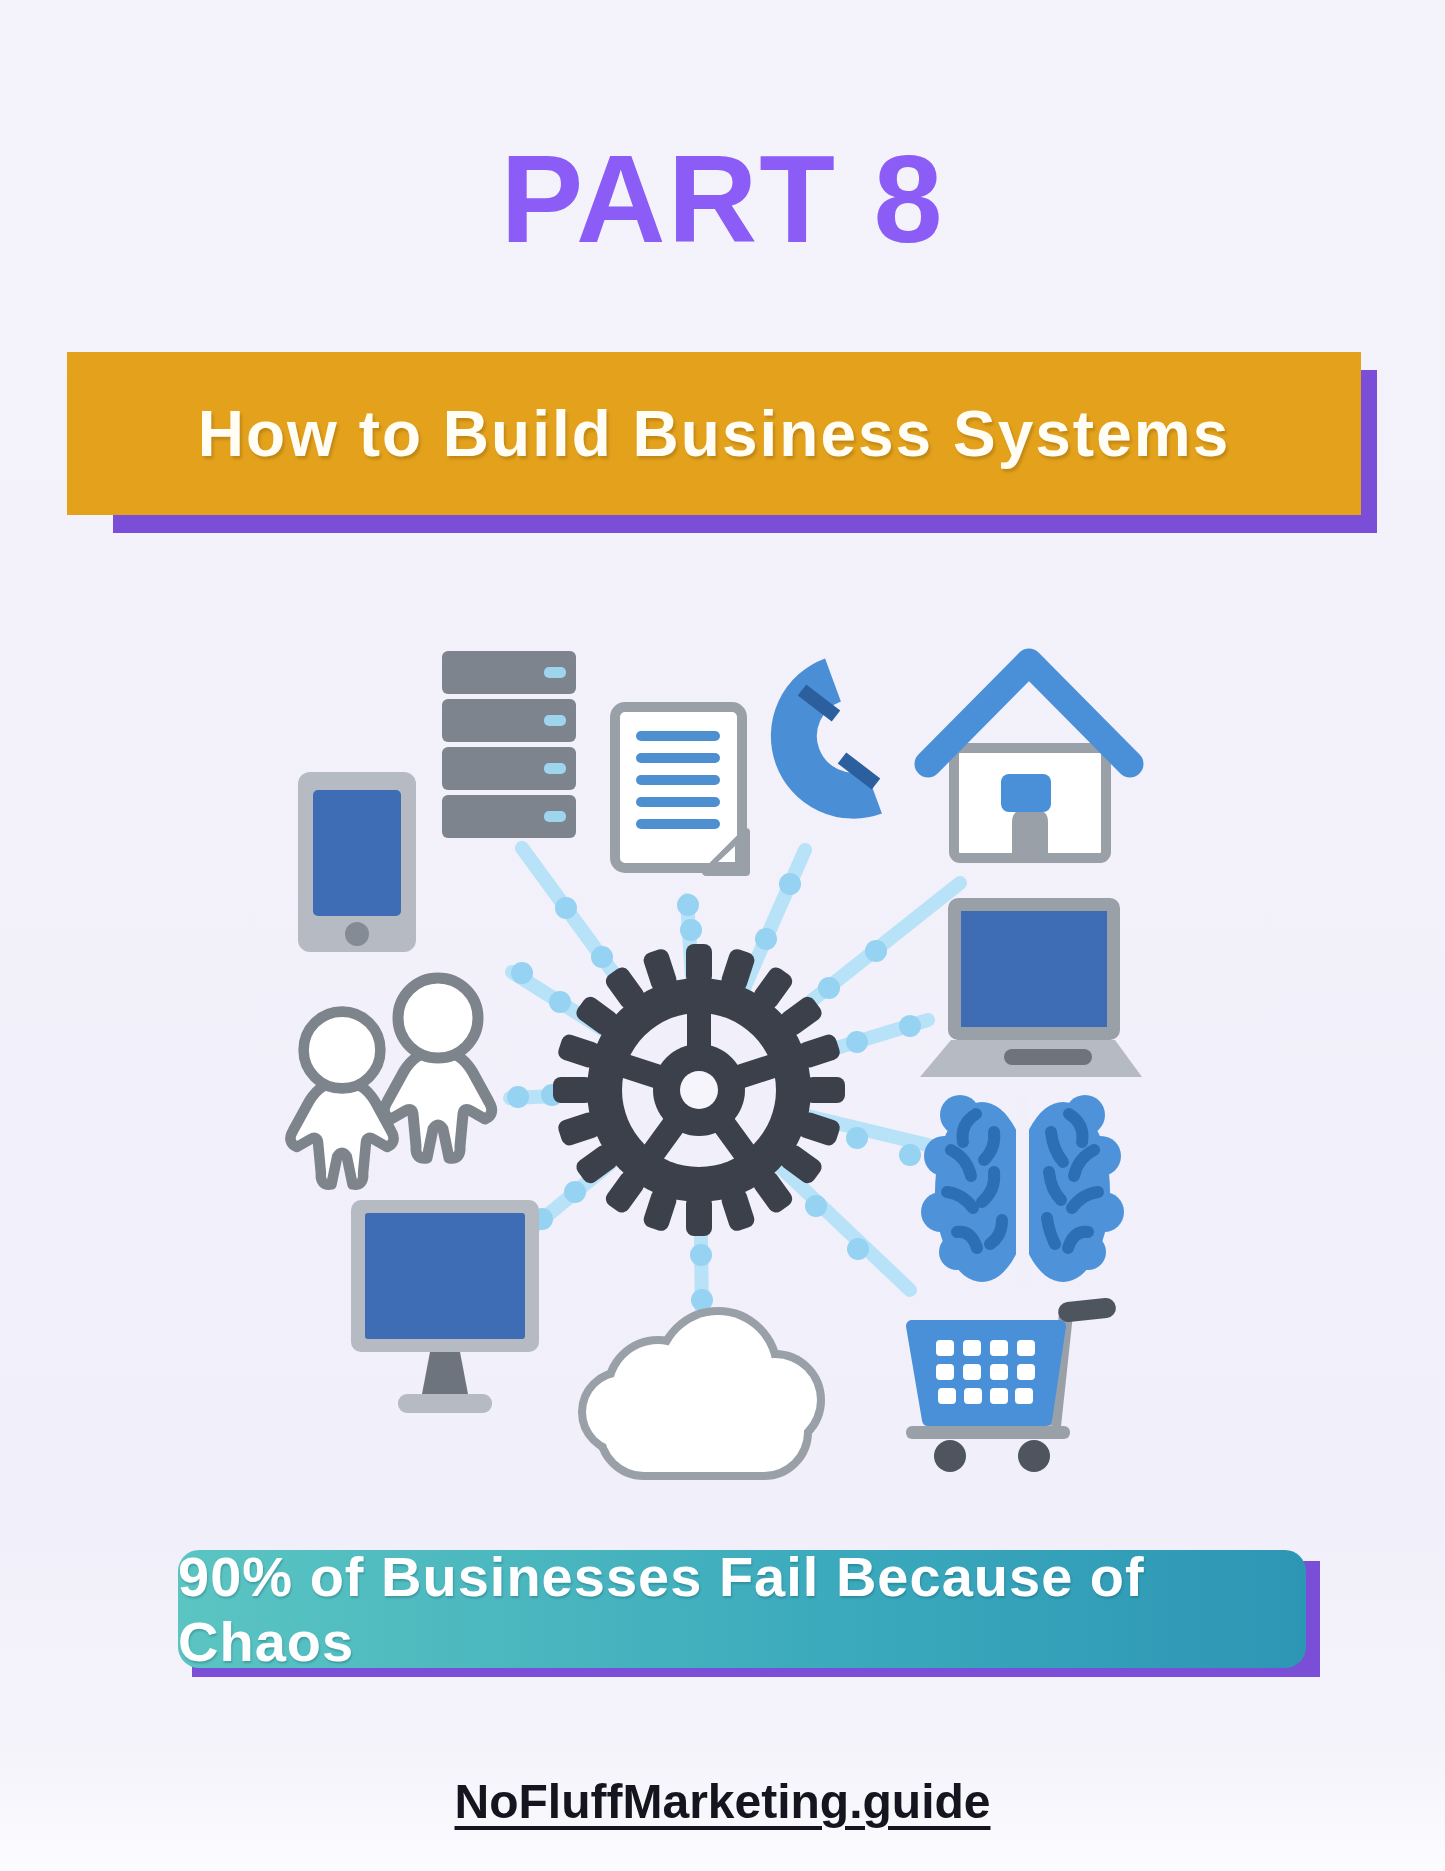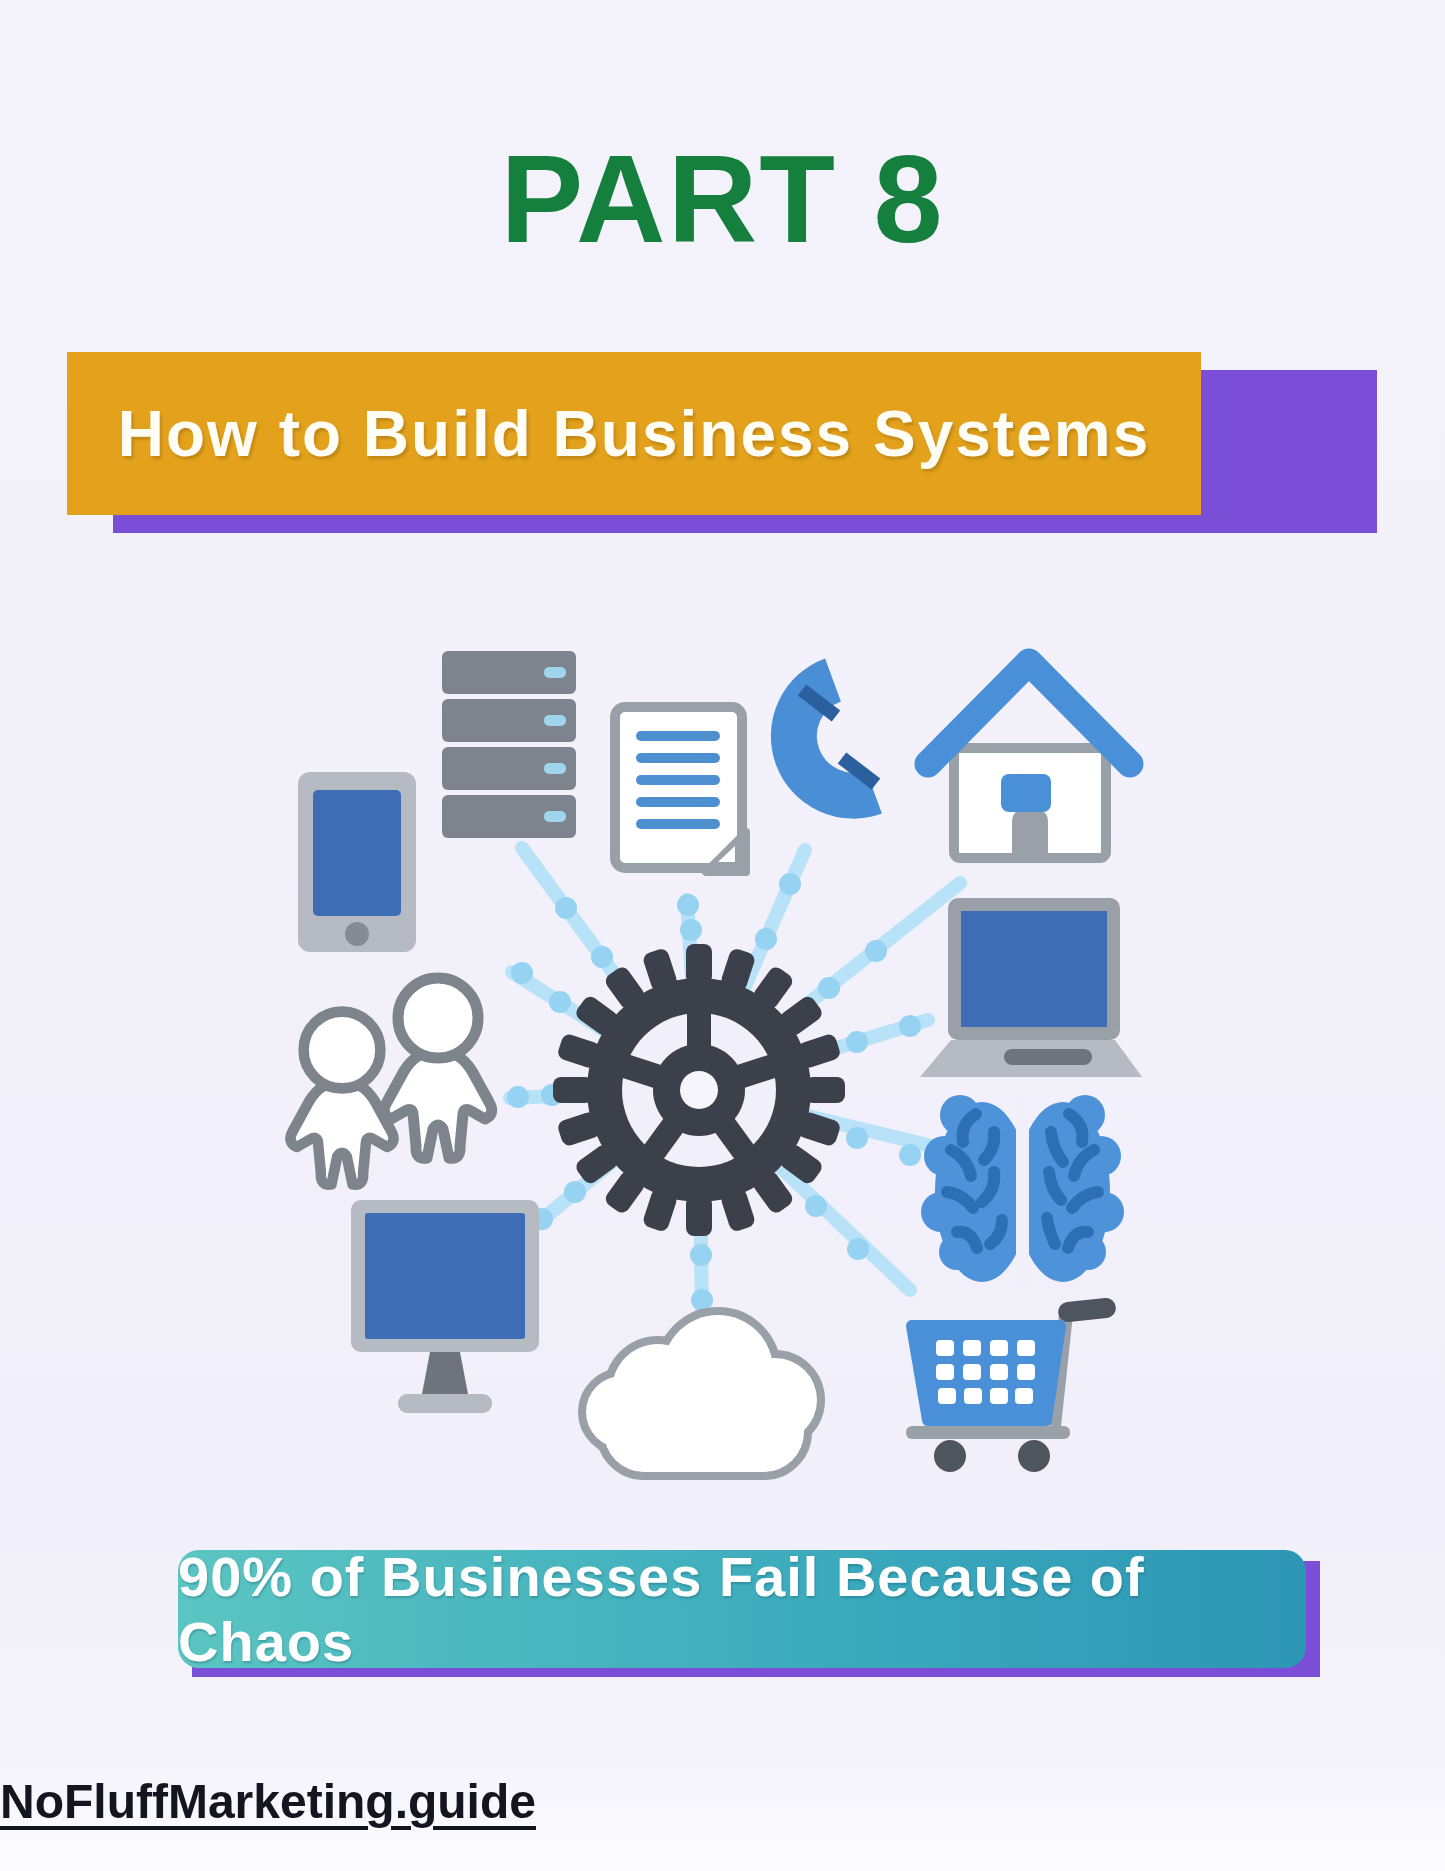--- a/index.html
+++ b/index.html
@@ -4,43 +4,43 @@
 <style>
   html,body{margin:0;padding:0;}
   body{
     width:1445px;height:1871px;position:relative;overflow:hidden;
     background:linear-gradient(180deg,#f4f2fb 0%,#f1eff9 82%,#f5f4fb 94%,#fcfbfe 100%);
     font-family:"Liberation Sans","DejaVu Sans",sans-serif;
   }
   .part-title{
     position:absolute;top:138px;left:0;width:100%;
     text-align:center;font-size:124px;line-height:122px;font-weight:bold;
-    letter-spacing:2px;color:#15803d;
+    letter-spacing:2px;color:#8b5cf6;
   }
   .banner-shadow{position:absolute;background:#7a4ed6;}
   .banner{
     position:absolute;display:flex;align-items:center;justify-content:center;
     font-weight:bold;color:#ffffff;
   }
   .title-banner{
-    left:67px;top:352px;width:1134px;height:163px;background:#e4a21c;
+    left:67px;top:352px;width:1294px;height:163px;background:#e4a21c;
     font-size:64px;letter-spacing:2px;color:#fffdf4;
     text-shadow:2px 3px 3px rgba(130,85,10,0.35);
   }
   .title-banner-shadow{left:113px;top:370px;width:1264px;height:163px;}
   .stat-banner{
     left:178px;top:1550px;width:1128px;height:118px;
     background:linear-gradient(90deg,#5bc5c2 0%,#3aa9bc 60%,#2e96b5 100%);
     font-size:56px;letter-spacing:1px;
     text-shadow:1px 2px 2px rgba(0,60,80,0.25);
     border-radius:21px;
   }
   .stat-banner-shadow{left:192px;top:1561px;width:1128px;height:116px;}
   .footer-link{
-    position:absolute;top:1774px;left:0;width:100%;text-align:left;
+    position:absolute;top:1774px;left:0;width:100%;text-align:center;
     font-size:48px;font-weight:bold;color:#15151f;
     text-decoration:underline;text-decoration-thickness:4px;text-underline-offset:8px;
   }
   .illustration{position:absolute;left:260px;top:600px;width:940px;height:900px;}
 </style>
 </head>
 <body>
 
 <div class="part-title">PART 8</div>
 

